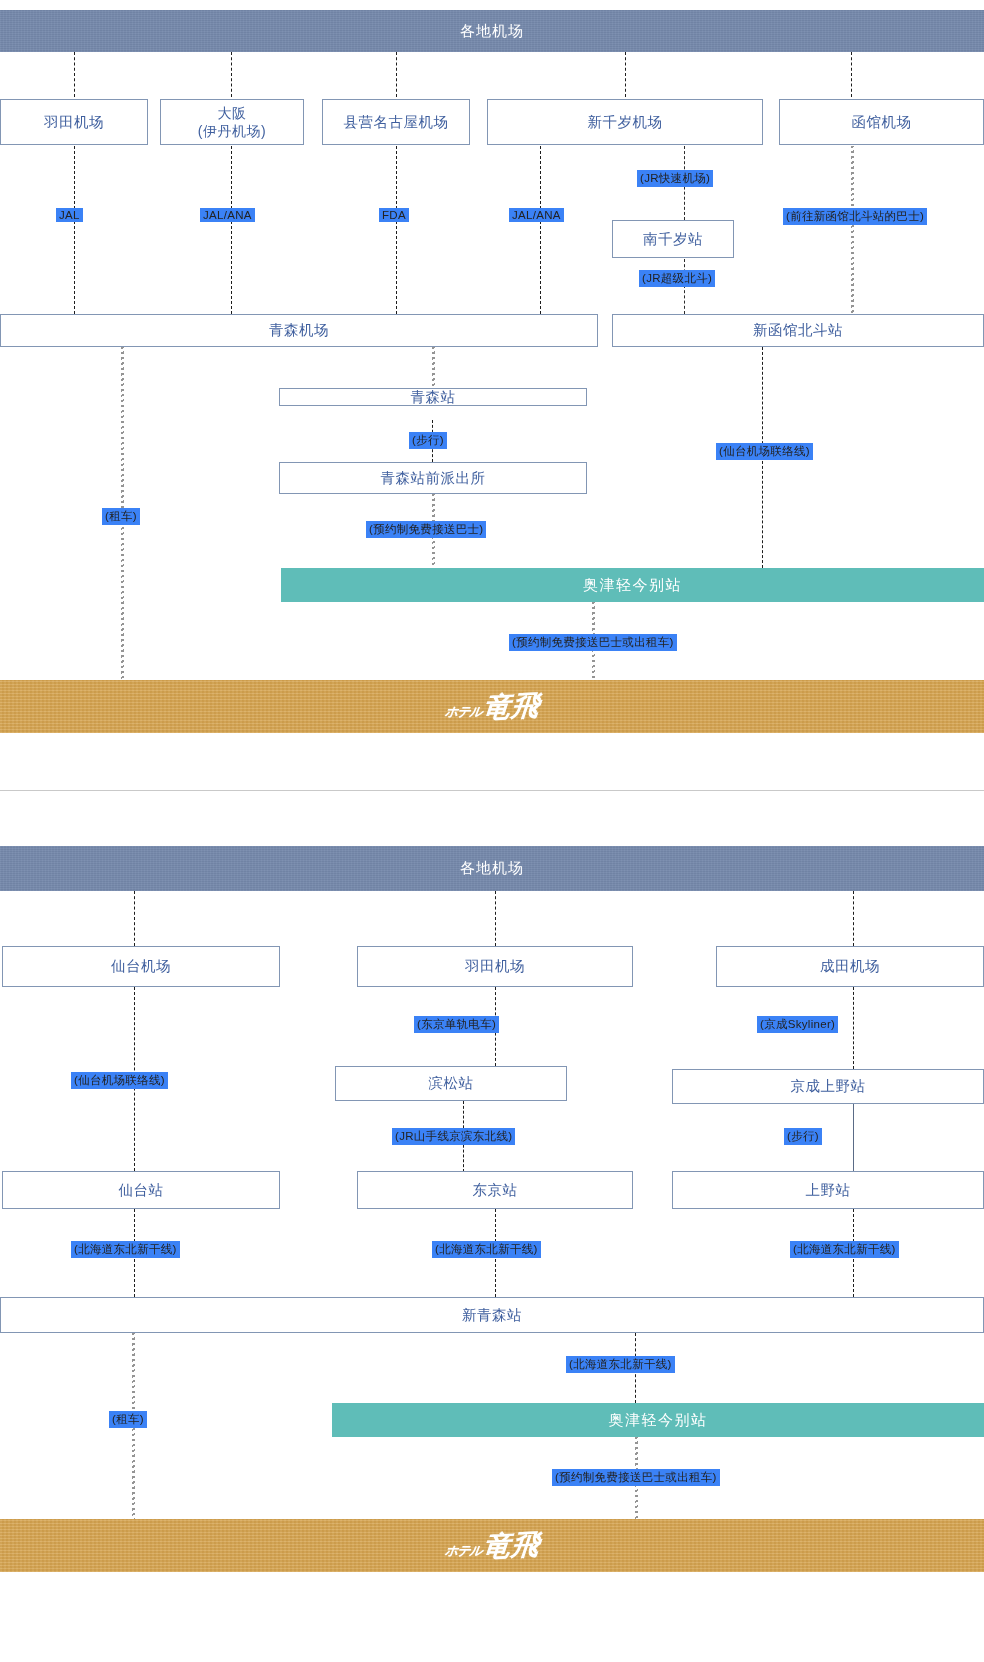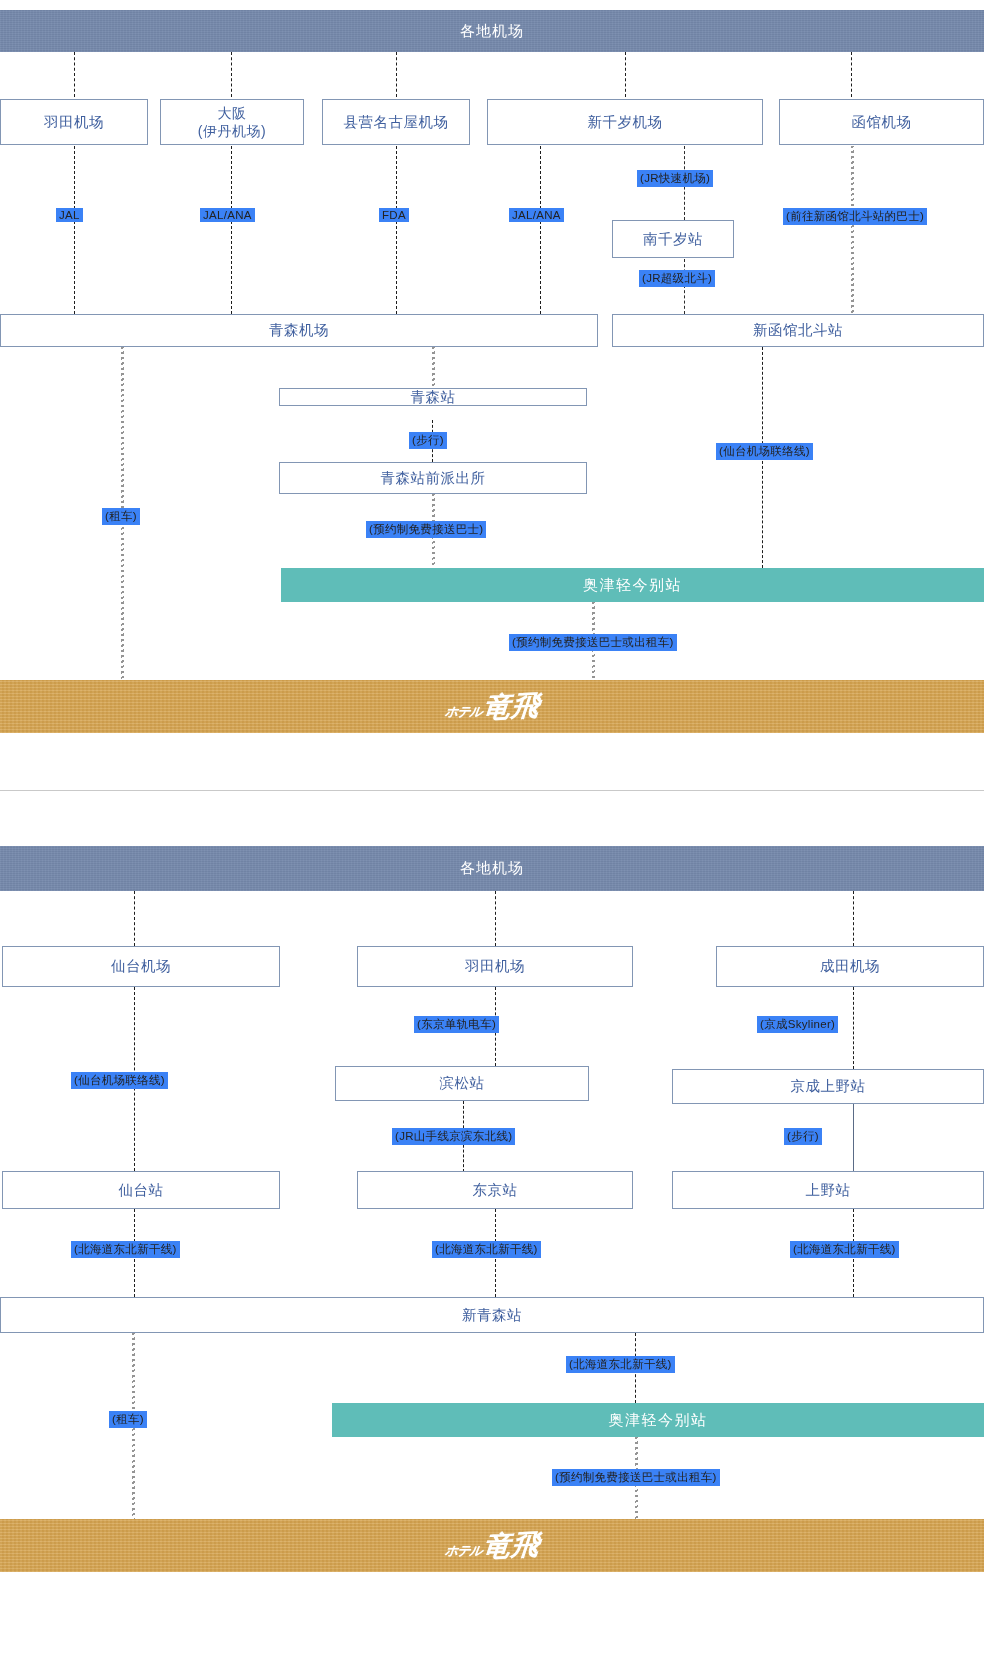--- a/index.html
+++ b/index.html
@@ -224,21 +224,21 @@
   <div class="node box" style="left:716px;top:946px;width:268px;height:41px;">
     <span>成田机场</span>
   </div>
 
   <div class="conn dash" style="left:134px;top:987px;height:184px;"></div>
   <div class="elabel" style="left:71px;top:1072px;"><span>(仙台机场联络线)</span></div>
 
   <div class="conn dash" style="left:495px;top:987px;height:79px;"></div>
   <div class="elabel" style="left:414px;top:1016px;"><span>(东京单轨电车)</span></div>
 
-  <div class="node box" style="left:335px;top:1066px;width:254px;height:35px;">
+  <div class="node box" style="left:335px;top:1066px;width:232px;height:35px;">
     <span>滨松站</span>
   </div>
 
   <div class="conn dash" style="left:853px;top:987px;height:82px;"></div>
   <div class="elabel" style="left:757px;top:1016px;"><span>(京成Skyliner)</span></div>
 
   <div class="node box" style="left:672px;top:1069px;width:312px;height:35px;">
     <span>京成上野站</span>
   </div>
 

